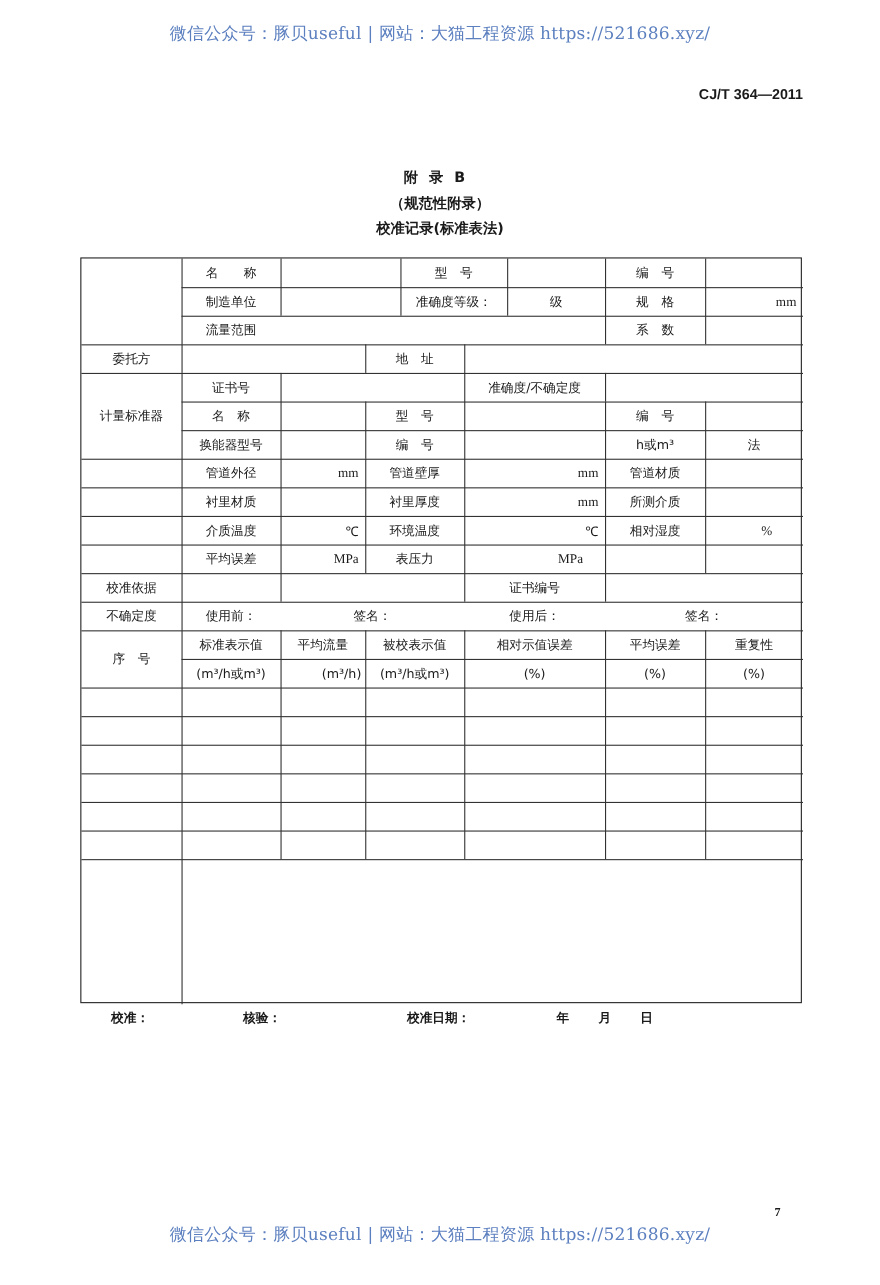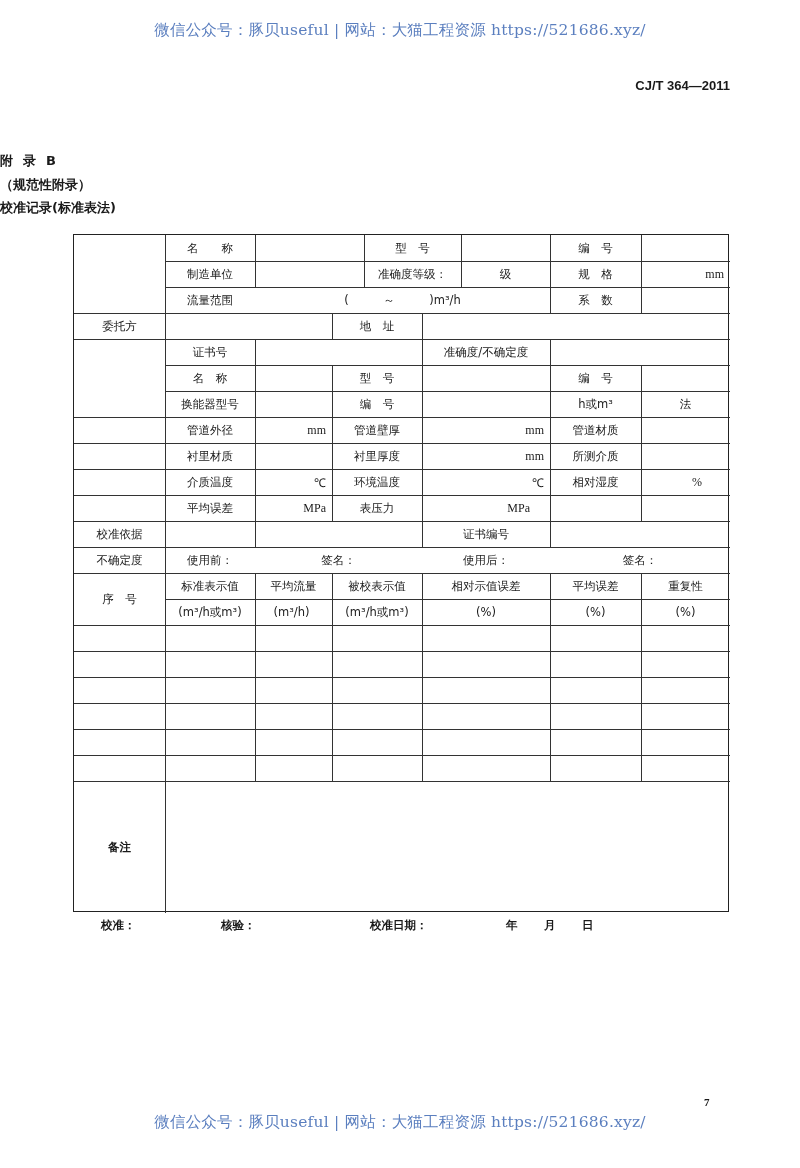--- a/index.html
+++ b/index.html
@@ -4,21 +4,21 @@
 <style>
   html, body { margin:0; padding:0; }
   body { width:800px; height:1168px; background:#ffffff; position:relative; overflow:hidden;
          font-family: "DejaVu Serif", "Liberation Serif", serif; color:#1a1a1a; }
   .watermark { position:absolute; left:0; width:800px; text-align:center; color:#5b7fbf;
                font-size:15.5px; letter-spacing:0.2px; font-family:"DejaVu Serif", serif; }
   .wm-top { top:20px; }
   .wm-bot { top:1112px; }
   .stdno { position:absolute; right:70px; top:78px; font-family:"Liberation Sans", sans-serif;
            font-weight:bold; font-size:13px; }
-  .title { position:absolute; left:0; width:800px; text-align:left; font-weight:bold;
+  .title { position:absolute; left:0; width:800px; text-align:center; font-weight:bold;
            font-family:"DejaVu Sans", sans-serif; font-size:13px; }
   .t1 { top:152px; letter-spacing:10px; }
   .t2 { top:176px; }
   .t3 { top:199px; }
   .page-num { position:absolute; left:704px; top:1096px; font-weight:bold; font-size:11px;
               font-family:"Liberation Serif", serif; }
 
   .grid { position:absolute; left:73px; top:234px; width:656px; height:678px;
           border:1.6px solid #222; box-sizing:border-box; }
   .hl { position:absolute; height:0; border-top:1px solid #333; }
@@ -95,29 +95,29 @@
   <div class="cell" style="left:567px;top:0;width:89px;height:26px"></div>
 
   <div class="cell" style="left:91px;top:26px;width:90px;height:26px">制造单位</div>
   <div class="cell" style="left:181px;top:26px;width:109px;height:26px"></div>
   <div class="cell" style="left:290px;top:26px;width:97px;height:26px">准确度等级：</div>
   <div class="cell" style="left:387px;top:26px;width:89px;height:26px">级</div>
   <div class="cell" style="left:476px;top:26px;width:91px;height:26px">规　格</div>
   <div class="cell r unit" style="left:567px;top:26px;width:89px;height:26px">mm</div>
 
   <div class="cell" style="left:91px;top:52px;width:90px;height:26px">流量范围</div>
-  <div class="cell" style="left:181px;top:52px;width:295px;height:26px">(　　　～　　　)m³/h</div>
   <div class="cell" style="left:476px;top:52px;width:91px;height:26px">系　数</div>
   <div class="cell" style="left:567px;top:52px;width:89px;height:26px"></div>
 
   <div class="cell" style="left:0;top:78px;width:91px;height:26px">委托方</div>
   <div class="cell" style="left:91px;top:78px;width:167px;height:26px"></div>
   <div class="cell" style="left:258px;top:78px;width:90px;height:26px">地　址</div>
   <div class="cell" style="left:348px;top:78px;width:308px;height:26px"></div>
 
+  <div class="cell" style="left:0;top:104px;width:91px;height:78px">计量标准器</div>
   <div class="cell" style="left:91px;top:104px;width:90px;height:26px">证书号</div>
   <div class="cell" style="left:181px;top:104px;width:167px;height:26px"></div>
   <div class="cell" style="left:348px;top:104px;width:128px;height:26px">准确度/不确定度</div>
   <div class="cell" style="left:476px;top:104px;width:180px;height:26px"></div>
 
   <div class="cell" style="left:91px;top:130px;width:90px;height:26px">名　称</div>
   <div class="cell" style="left:181px;top:130px;width:77px;height:26px"></div>
   <div class="cell" style="left:258px;top:130px;width:90px;height:26px">型　号</div>
   <div class="cell" style="left:348px;top:130px;width:128px;height:26px"></div>
   <div class="cell" style="left:476px;top:130px;width:91px;height:26px">编　号</div>
@@ -171,34 +171,33 @@
 
   <div class="cell" style="left:0;top:338px;width:91px;height:52px">序　号</div>
   <div class="cell" style="left:91px;top:338px;width:90px;height:26px">标准表示值</div>
   <div class="cell" style="left:181px;top:338px;width:77px;height:26px">平均流量</div>
   <div class="cell" style="left:258px;top:338px;width:90px;height:26px">被校表示值</div>
   <div class="cell" style="left:348px;top:338px;width:128px;height:26px">相对示值误差</div>
   <div class="cell" style="left:476px;top:338px;width:91px;height:26px">平均误差</div>
   <div class="cell" style="left:567px;top:338px;width:89px;height:26px">重复性</div>
 
   <div class="cell" style="left:91px;top:364px;width:90px;height:26px">(m³/h或m³)</div>
-  <div class="cell" style="left:179px;top:364px;width:77px;height:26px">(m³/h)</div>
+  <div class="cell" style="left:198px;top:364px;width:77px;height:26px">(m³/h)</div>
   <div class="cell" style="left:258px;top:364px;width:90px;height:26px">(m³/h或m³)</div>
   <div class="cell" style="left:348px;top:364px;width:128px;height:26px">(%)</div>
   <div class="cell" style="left:476px;top:364px;width:91px;height:26px">(%)</div>
   <div class="cell" style="left:567px;top:364px;width:89px;height:26px">(%)</div>
 
   <div class="cell" style="left:0;top:390px;width:656px;height:26px"></div>
   <div class="cell" style="left:0;top:416px;width:656px;height:26px"></div>
   <div class="cell" style="left:0;top:442px;width:656px;height:26px"></div>
   <div class="cell" style="left:0;top:468px;width:656px;height:26px"></div>
   <div class="cell" style="left:0;top:494px;width:656px;height:26px"></div>
   <div class="cell" style="left:0;top:520px;width:656px;height:26px"></div>
 
-  <div class="cell" style="left:0;top:546px;width:91px;height:132px;font-weight:bold">备注</div>
   <div class="cell" style="left:91px;top:546px;width:565px;height:132px"></div>
 </div>
 
 <div class="footer" style="left:101px">校准：</div>
 <div class="footer" style="left:221px">核验：</div>
 <div class="footer" style="left:370px">校准日期：</div>
 <div class="footer" style="left:506px">年</div>
 <div class="footer" style="left:544px">月</div>
 <div class="footer" style="left:582px">日</div>
 

